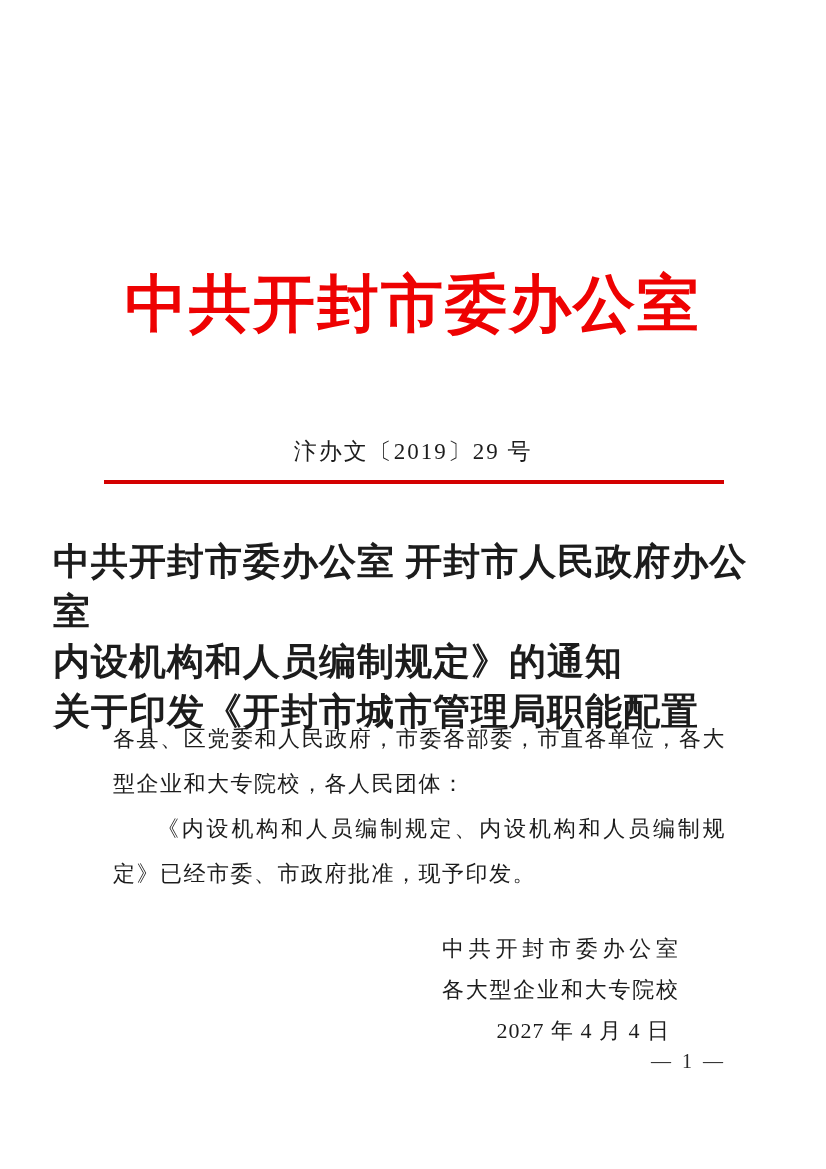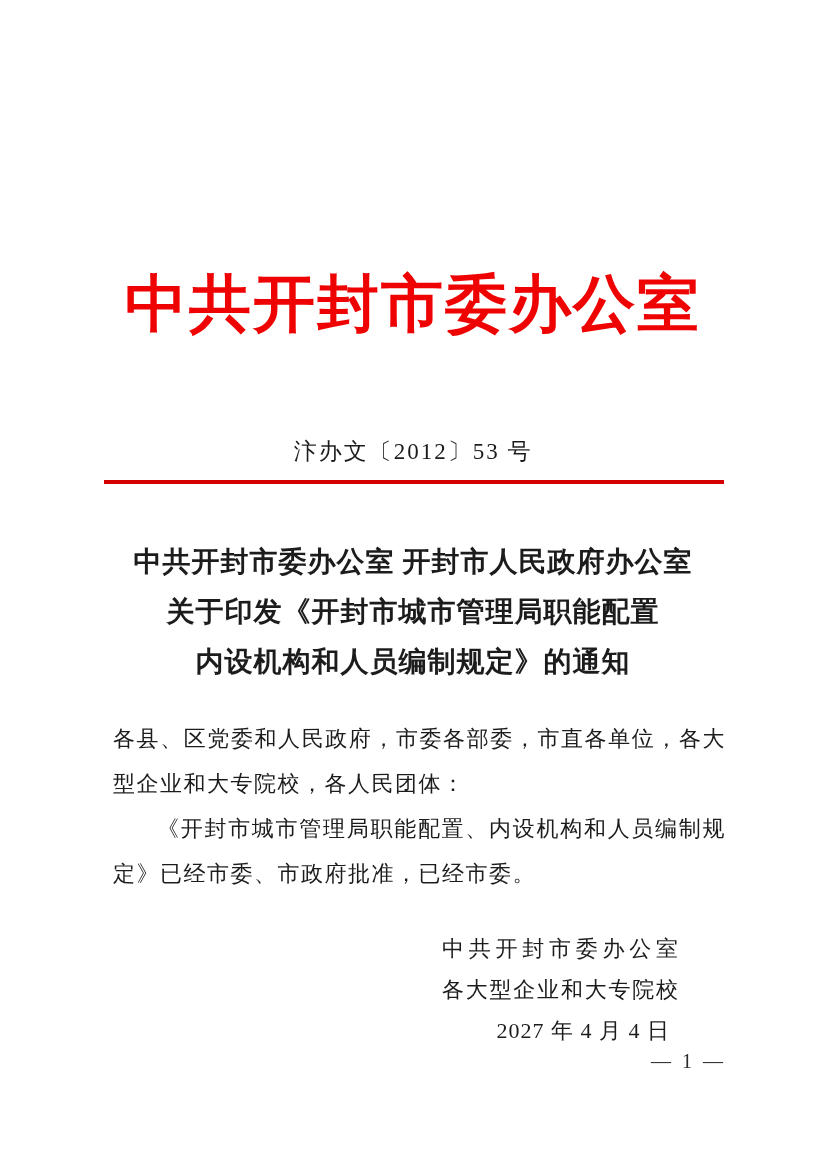--- a/index.html
+++ b/index.html
@@ -44,22 +44,22 @@
     left: 104px;
     width: 620px;
     height: 4px;
     background: var(--rule-red, #d40000);
   }
   .doc-title {
     position: absolute;
     top: 537px;
     left: 53px;
     right: 53px;
-    text-align: center;
-    font-size: 28px;
+    text-align: left;
+    font-size: 37px;
     font-weight: bold;
     line-height: 50px;
     letter-spacing: 1px;
   }
   .body-text {
     position: absolute;
     top: 716px;
     left: 113px;
     width: 613px;
     font-size: 22px;
@@ -101,33 +101,33 @@
     white-space: nowrap;
   }
 </style>
 </head>
 <body>
 
 <div class="sheet">
 
   <div class="org-header">中共开封市委办公室</div>
 
-  <div class="doc-number">汴办文〔2012〕53 号</div>
+  <div class="doc-number">汴办文〔2019〕29 号</div>
 
   <div class="red-rule"></div>
 
   <div class="doc-title">
     <div>中共开封市委办公室 开封市人民政府办公室</div>
+    <div>内设机构和人员编制规定》的通知</div>
     <div>关于印发《开封市城市管理局职能配置</div>
-    <div>内设机构和人员编制规定》的通知</div>
   </div>
 
   <div class="body-text">
     <p>各县、区党委和人民政府，市委各部委，市直各单位，各大型企业和大专院校，各人民团体：</p>
-    <p class="indented">《开封市城市管理局职能配置、内设机构和人员编制规定》已经市委、市政府批准，已经市委。</p>
+    <p class="indented">《内设机构和人员编制规定、内设机构和人员编制规定》已经市委、市政府批准，现予印发。</p>
   </div>
 
   <div class="signature-block">
     <div class="signature-org">中共开封市委办公室</div>
     <div class="signature-org">各大型企业和大专院校</div>
     <div class="signature-date">2027 年 4 月 4 日</div>
   </div>
 
   <div class="page-number">— 1 —</div>
 

